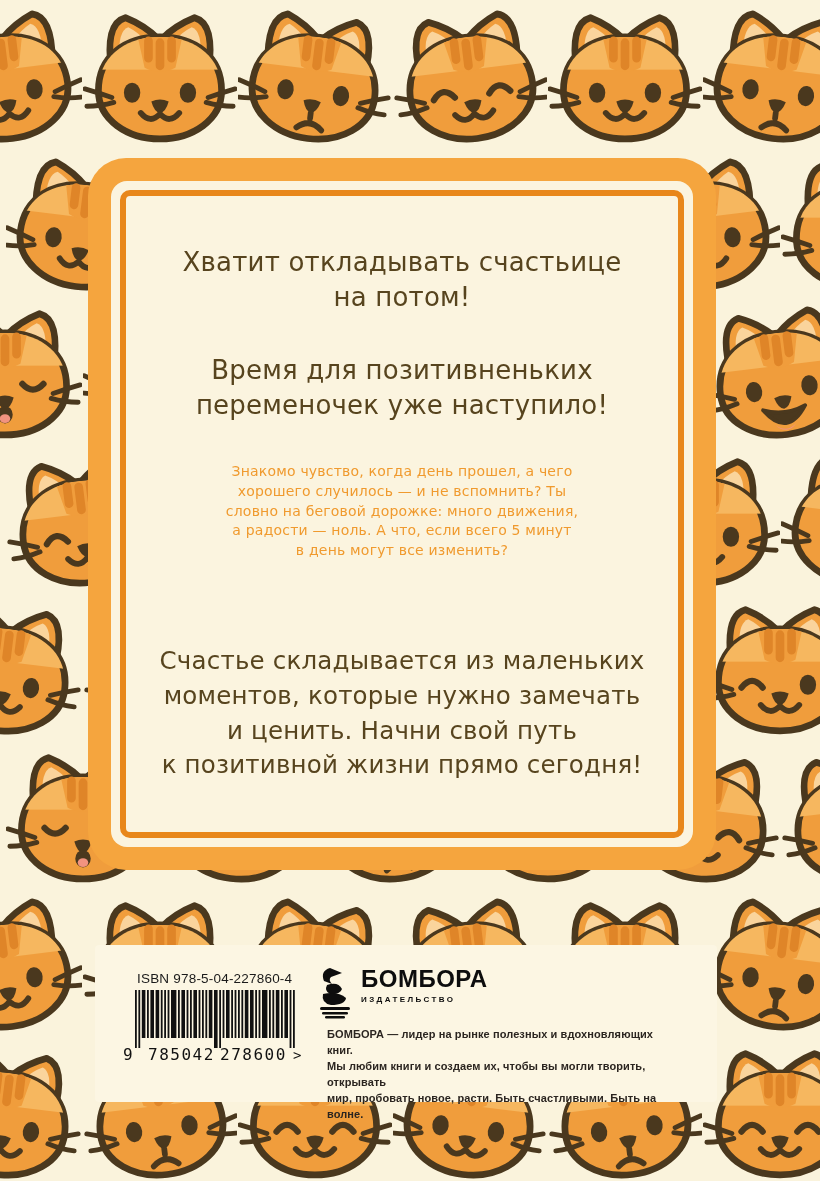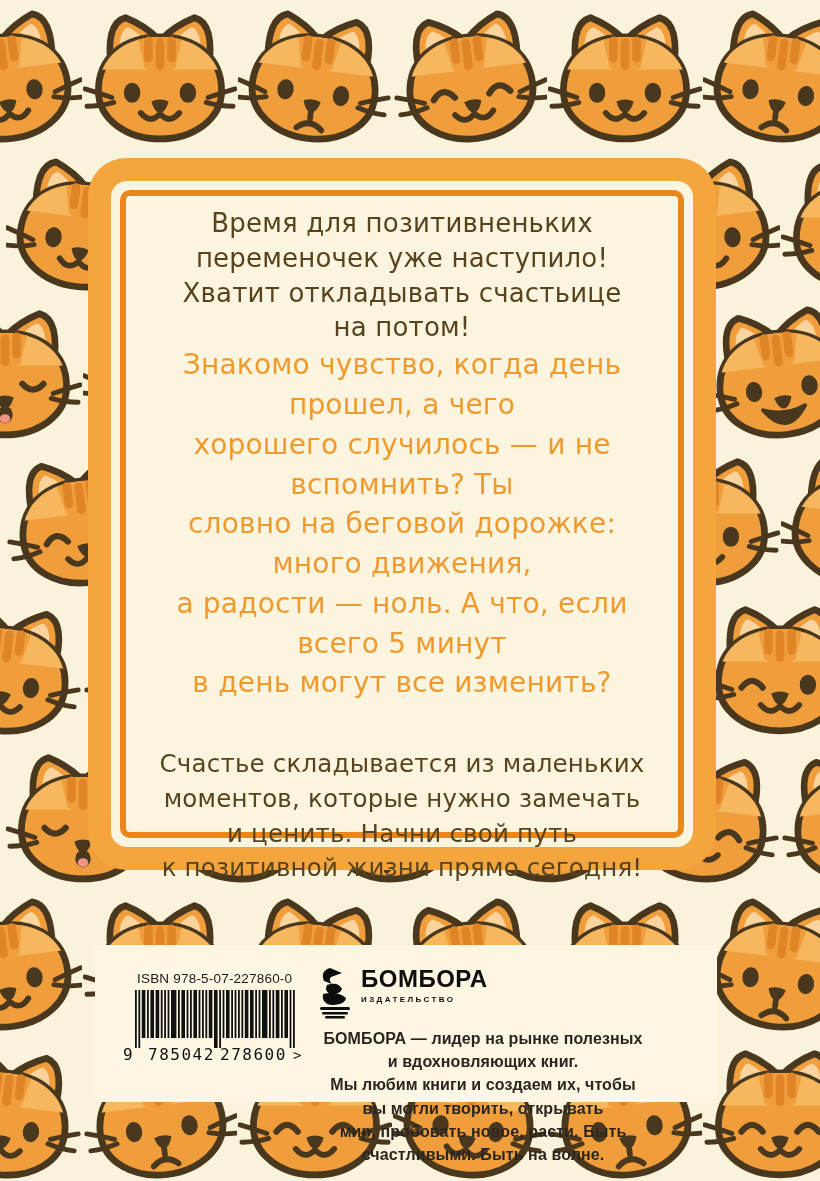--- a/index.html
+++ b/index.html
@@ -26,21 +26,21 @@
     border:6px solid var(--card-inner-border,#E8871B);
     border-radius:10px;box-sizing:border-box;height:100%;
     padding:10px 22px;
     display:flex;flex-direction:column;justify-content:space-evenly;align-items:center;
     text-align:center;
   }
   .card-inner > div{white-space:pre-line;}
   .txt-brown{color:var(--brown-text,#57441E);}
   .txt-orange{color:var(--orange-text,#F09A2E);}
   .h-lead{font-size:26px;line-height:1.34;letter-spacing:.2px;}
-  .p-orange{font-size:28px;line-height:1.42;letter-spacing:.2px;}
+  .p-orange{font-size:14px;line-height:1.42;letter-spacing:.2px;}
   .p-brown{font-size:24.5px;line-height:1.42;letter-spacing:.2px;margin-top:44px;}
 
   
   .footer-panel{
     position:absolute;left:95px;top:945px;width:622px;height:157px;
     background:var(--panel,#FCF6E3);border-radius:4px;z-index:2;
   }
   .barcode-block{position:absolute;left:28px;top:26px;width:186px;}
   .isbn-label{
     font-family:"Liberation Sans",sans-serif;font-size:13.5px;color:#1a1a1a;
@@ -51,23 +51,23 @@
   .logo-texts{display:flex;flex-direction:column;}
   .publisher-name{
     font-family:"Liberation Sans",sans-serif;font-weight:bold;font-size:24px;
     color:#0d0d0d;letter-spacing:.5px;line-height:1;
   }
   .publisher-sub{
     font-family:"Liberation Sans",sans-serif;font-weight:bold;font-size:8px;
     color:#0d0d0d;letter-spacing:2.4px;margin-top:4px;
   }
   .publisher-desc{
-    position:absolute;left:223px;top:82px;width:330px;
-    font-family:"Liberation Sans",sans-serif;font-weight:bold;font-size:16px;
-    line-height:1.45;color:#2b2520;white-space:pre-line;letter-spacing:.1px;text-align:center;
+    position:absolute;left:232px;top:82px;width:330px;
+    font-family:"Liberation Sans",sans-serif;font-weight:bold;font-size:11px;
+    line-height:1.45;color:#2b2520;white-space:pre-line;letter-spacing:.1px;
   }
 </style>
 </head>
 <body style="--bg: #FAF3DC; --panel: #FCF6E3; --card-border: #F5A53E; --card-inner-border: #E8871B; --card-bg: #FBF4DF; --brown-text: #57441E; --orange-text: #F09A2E;">
 
 <div id="cat-layer">
     <div class="cat" style="left: -72px; top: 4px;"><svg viewBox="0 0 160 140" width="154" height="139">
         <defs>
           <clipPath id="cc0">
             <path d="M16 88 C16 52 44 32 80 32 C116 32 144 52 144 88 C144 118 114 138 80 138 C46 138 16 118 16 88 Z"></path>
@@ -1562,41 +1562,41 @@
           <path d="M98 93 Q109 79 120 93" stroke="#4A381E" stroke-width="6.5" fill="none" stroke-linecap="round"></path>
           <path d="M71 99 Q80 95 89 99 Q86 110 80 111 Q74 110 71 99 Z" fill="#4A381E"></path>
           <path d="M60 111 Q70 123 80 112 M80 112 Q90 123 100 111" stroke="#4A381E" stroke-width="6" fill="none" stroke-linecap="round"></path>
         </g>
       </svg></div>
   </div>
 
 <div class="card-outer">
   <div class="card-mid">
     <div class="card-inner">
+      <div class="txt-brown h-lead">Хватит откладывать счастьице
+на потом!</div>
       <div class="txt-brown h-lead">Время для позитивненьких
 переменочек уже наступило!</div>
-      <div class="txt-brown h-lead">Хватит откладывать счастьице
-на потом!</div>
       <div class="txt-orange p-orange">Знакомо чувство, когда день прошел, а чего
 хорошего случилось — и не вспомнить? Ты
 словно на беговой дорожке: много движения,
 а радости — ноль. А что, если всего 5 минут
 в день могут все изменить?</div>
       <div class="txt-brown p-brown">Счастье складывается из маленьких
 моментов, которые нужно замечать
 и ценить. Начни свой путь
 к позитивной жизни прямо сегодня!</div>
     </div>
   </div>
 </div>
 
 <div class="footer-panel" style="background: rgb(252, 246, 227);">
 
   <div class="barcode-block">
-    <div class="isbn-label">ISBN 978-5-07-227860-0</div>
+    <div class="isbn-label">ISBN 978-5-04-227860-4</div>
     <svg class="barcode-svg" width="180" height="74" viewBox="0 0 180 74">
       <g id="bc-bars" fill="#111">
           <rect x="12.0" y="0" width="1.8" height="58"></rect>
           <rect x="15.4" y="0" width="1.8" height="58"></rect>
           <rect x="18.8" y="0" width="3.6" height="48"></rect>
           <rect x="24.0" y="0" width="1.8" height="48"></rect>
           <rect x="27.4" y="0" width="3.6" height="48"></rect>
           <rect x="32.6" y="0" width="3.6" height="48"></rect>
           <rect x="37.8" y="0" width="1.8" height="48"></rect>
           <rect x="41.2" y="0" width="1.8" height="48"></rect>

